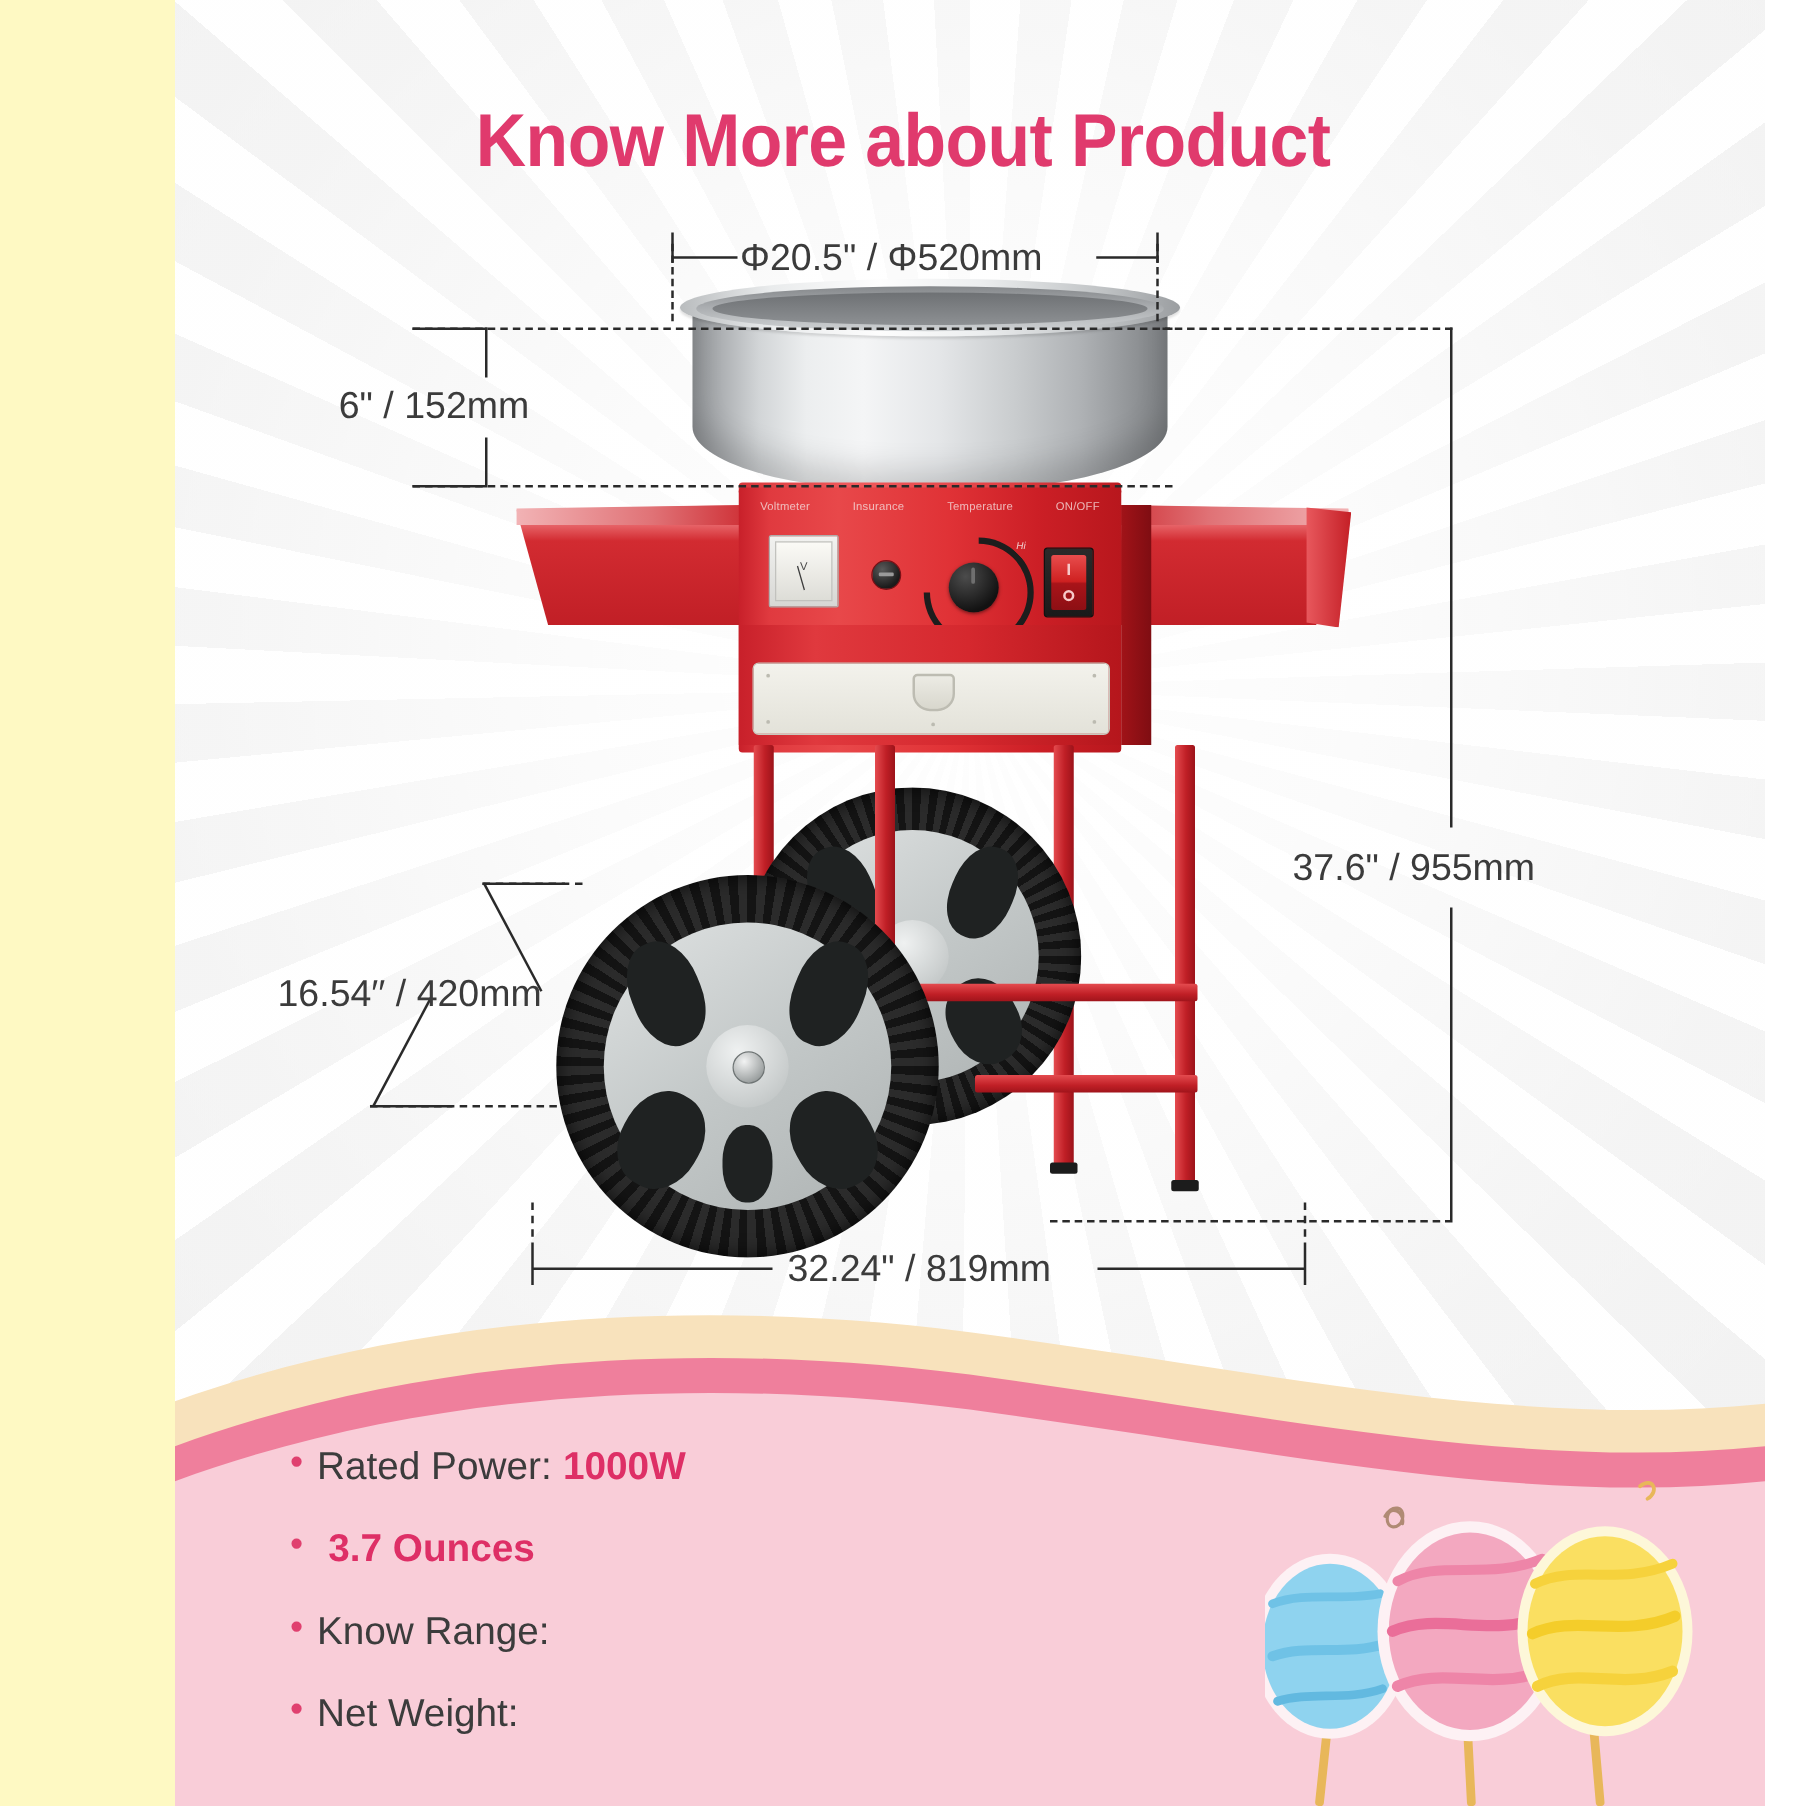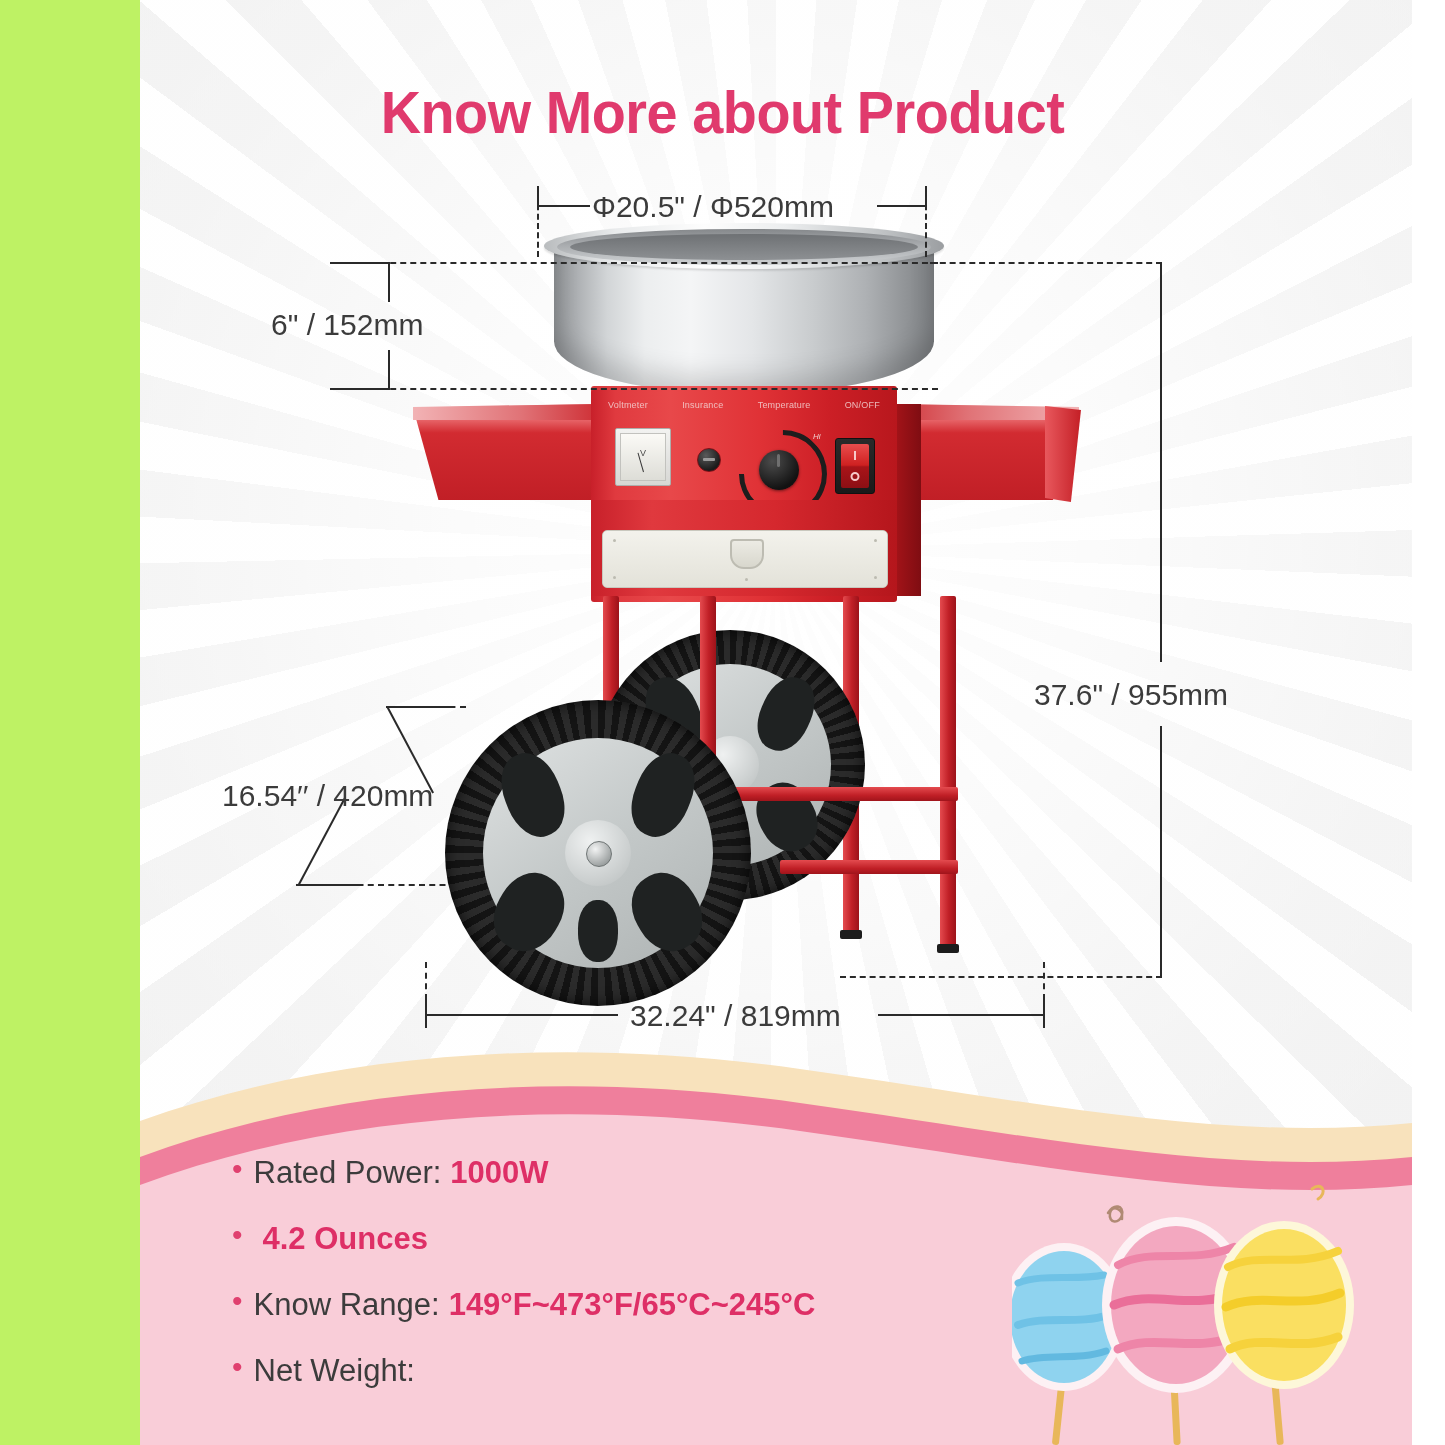--- a/index.html
+++ b/index.html
@@ -5,21 +5,21 @@
   html,body{margin:0;padding:0;}
   body{
     width:1445px;height:1445px;
     background:#ffffff;
     font-family:"Liberation Sans", sans-serif;
     overflow:hidden;
   }
   #page{
     position:relative;
     width:1445px;height:1445px;
-    background:#bef264;
+    background:#fef9c3;
     overflow:hidden;
   }
 
   
   .bg-panel{
     position:absolute;
     left:140px; top:0; width:1272px; height:1445px;
     background:#f7f7f7;
     overflow:hidden;
   }
@@ -470,26 +470,25 @@
 
     
     <div class="spec-list">
       <div class="spec-row" style="top:10px;">
         <span class="spec-bullet">•</span>
         <span class="spec-label">Rated Power:</span>
         <span class="spec-value">1000W</span>
       </div>
       <div class="spec-row" style="top:76px;">
         <span class="spec-bullet">•</span>
-        <span class="spec-value">4.2 Ounces</span>
+        <span class="spec-value">3.7 Ounces</span>
       </div>
       <div class="spec-row" style="top:142px;">
         <span class="spec-bullet">•</span>
         <span class="spec-label">Know Range:</span>
-        <span class="spec-value">149°F~473°F/65°C~245°C</span>
       </div>
       <div class="spec-row" style="top:208px;">
         <span class="spec-bullet">•</span>
         <span class="spec-label">Net Weight:</span>
       </div>
     </div>
   </div>
 
 </div>
 

